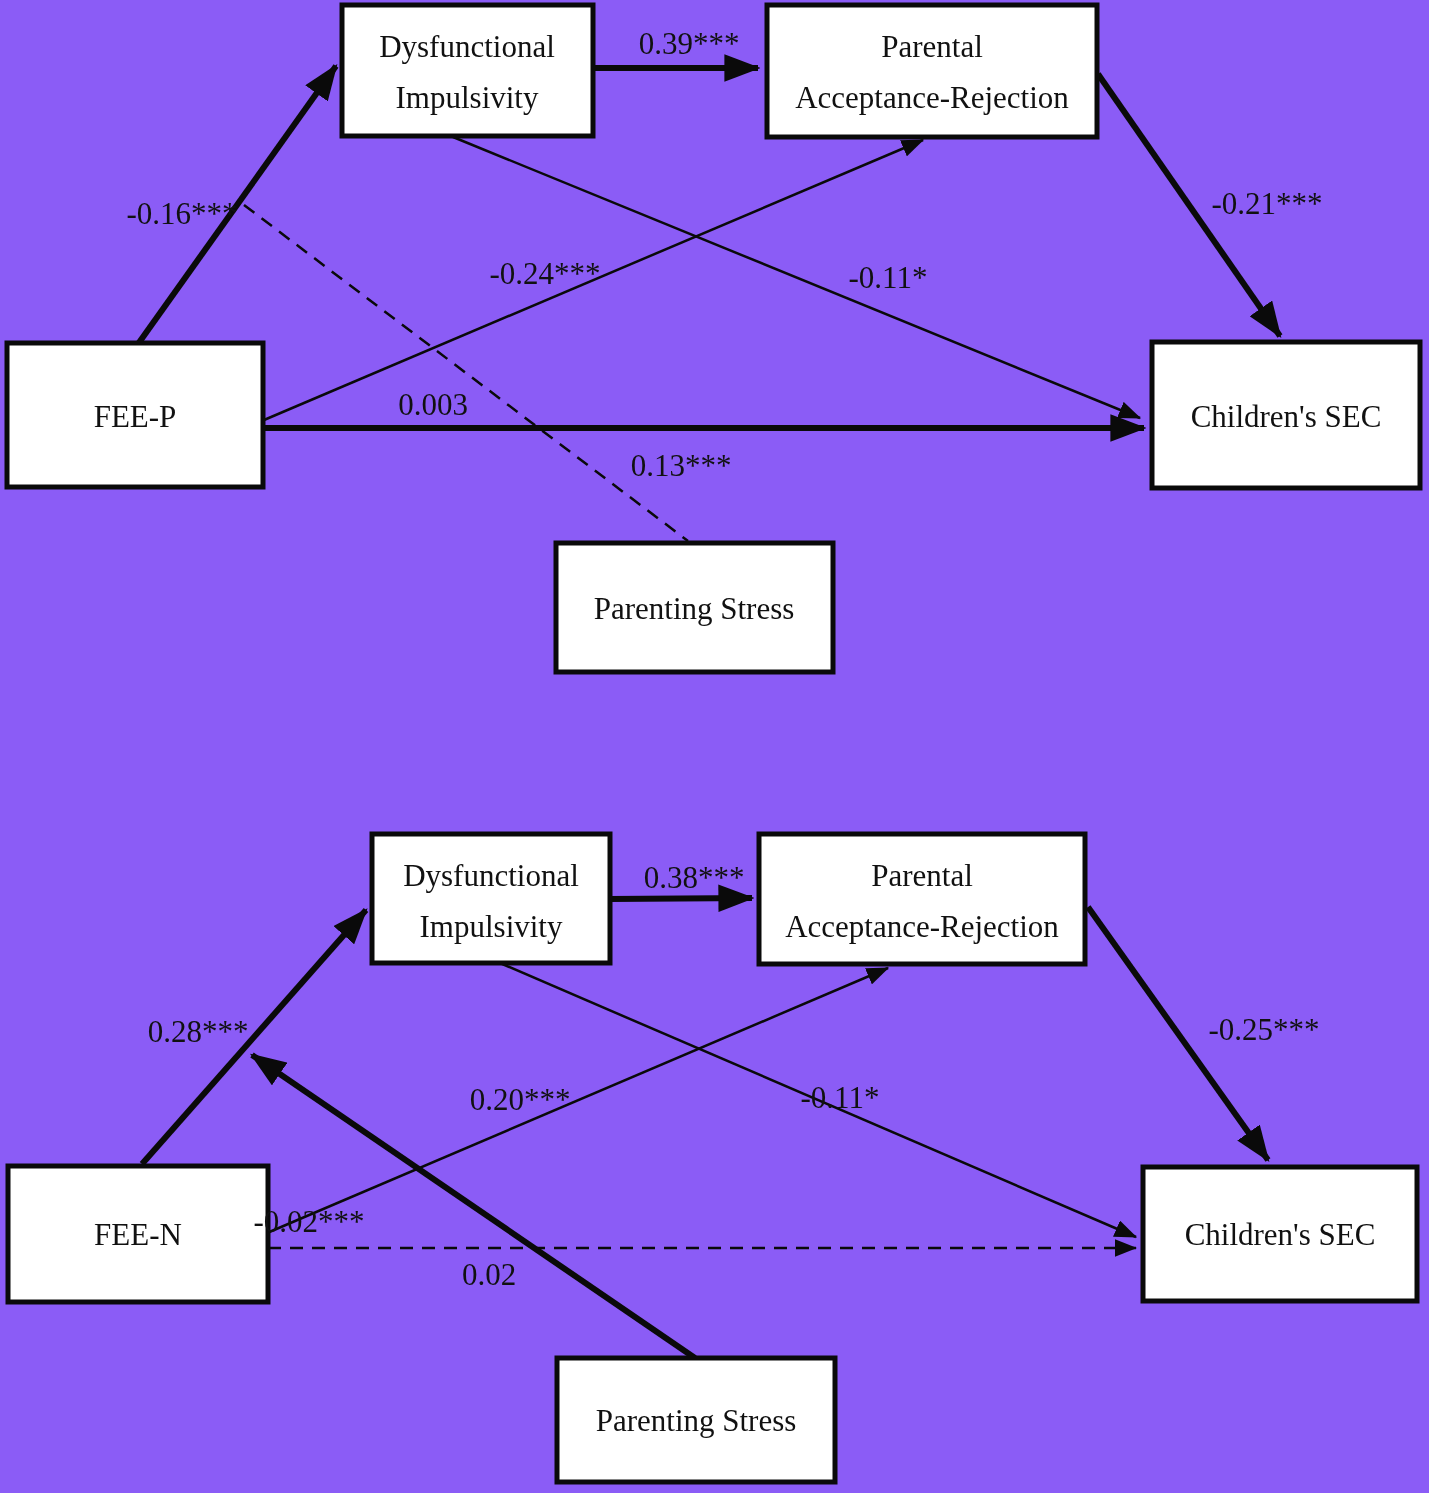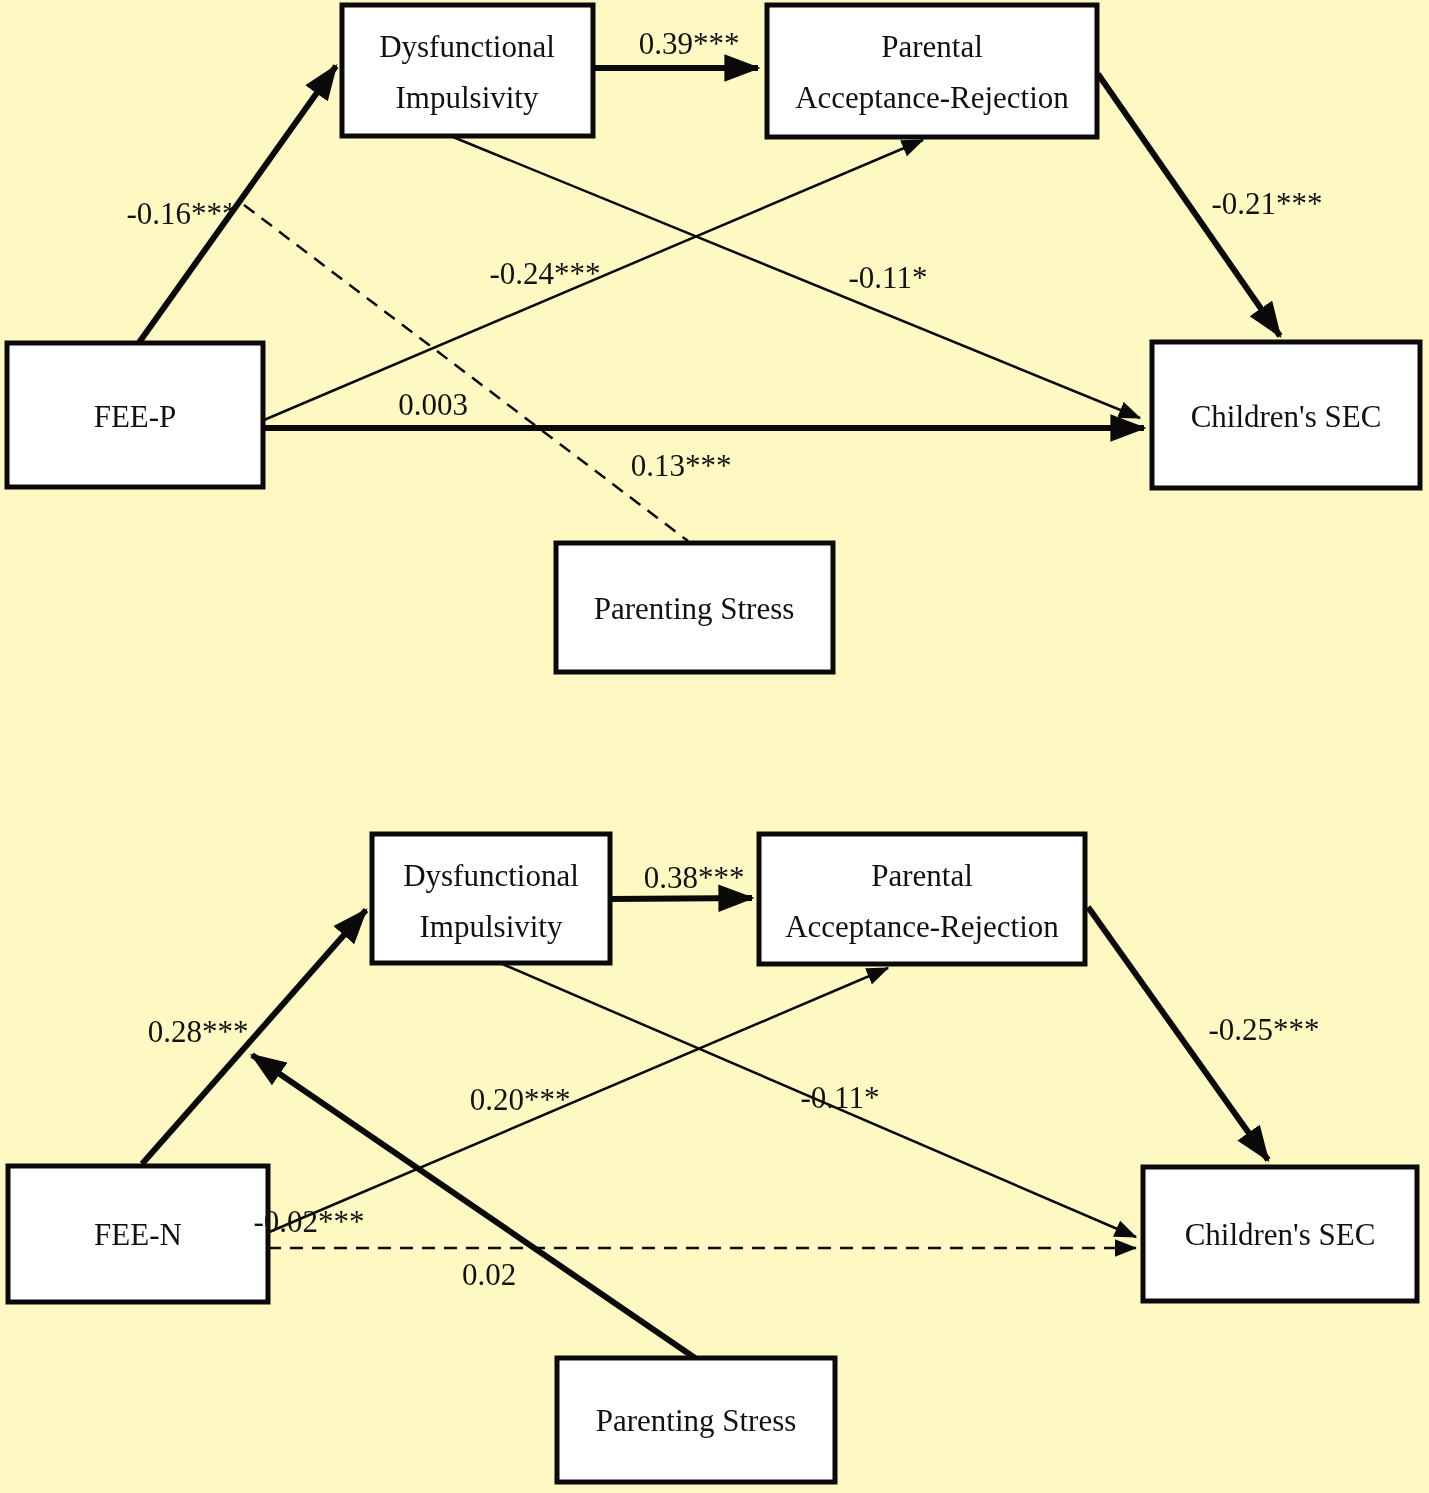--- a/index.html
+++ b/index.html
@@ -4,21 +4,21 @@
 <style>
   html, body {
     margin: 0;
     padding: 0;
     background: #ffffff;
   }
   .canvas {
     position: relative;
     width: 1429px;
     height: 1493px;
-    background: #fef9c3;
+    background: #8b5cf6;
     font-family: "Liberation Serif", "DejaVu Serif", serif;
   }
   svg text {
     font-family: "Liberation Serif", "DejaVu Serif", serif;
     font-size: 31px;
     fill: #111111;
   }
   svg .boxlabel { font-size: 31px; }
   svg .coef { font-size: 31px; }
   svg rect.node {

